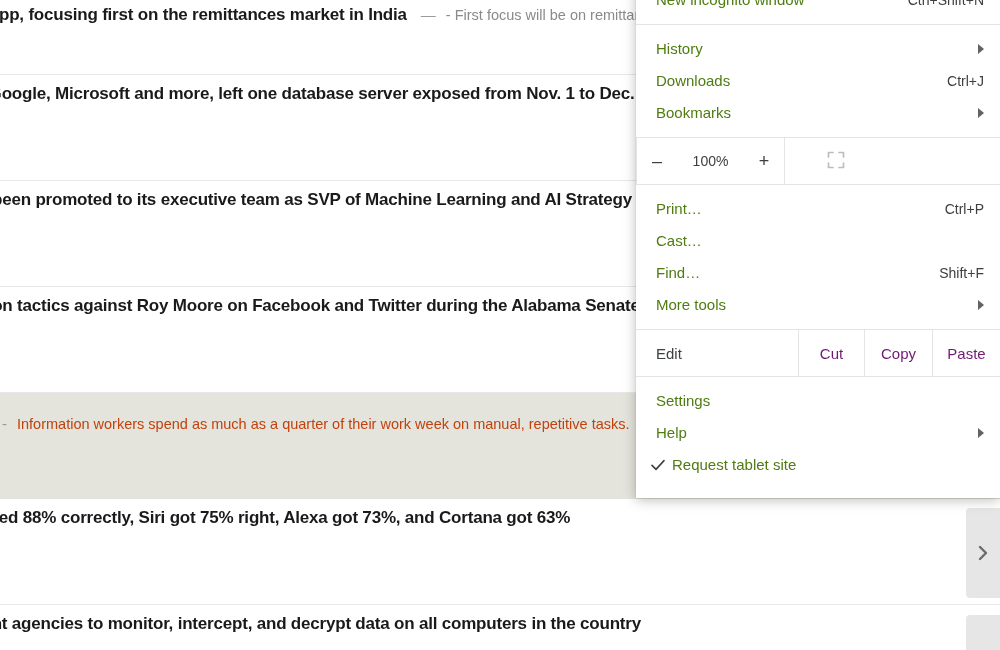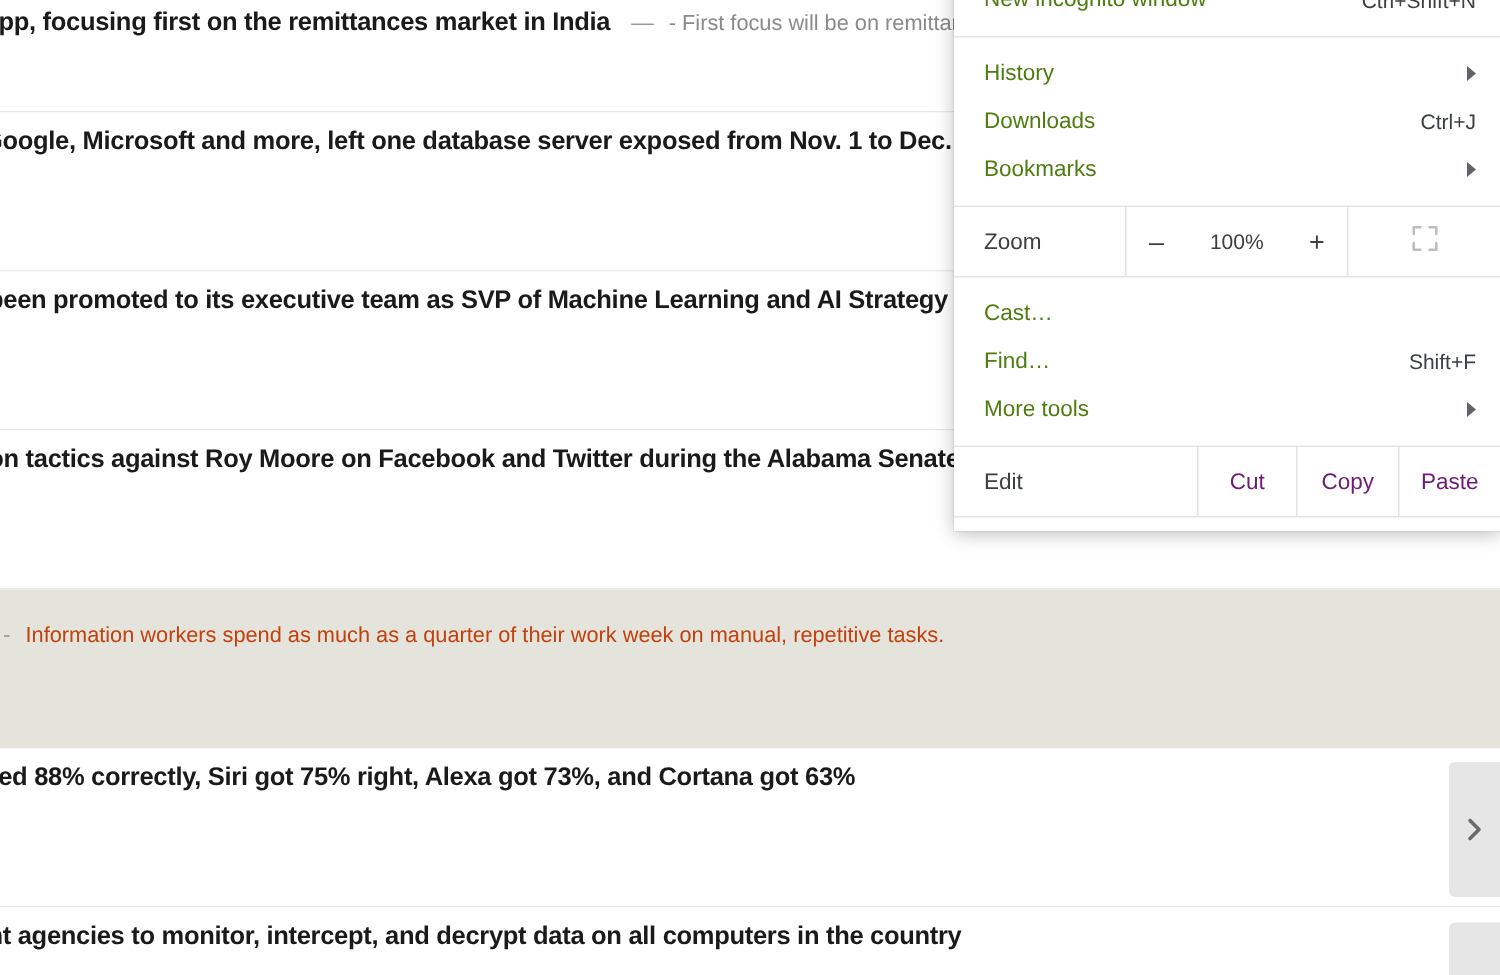--- a/index.html
+++ b/index.html
@@ -274,56 +274,76 @@
         <span class="menu-label">Downloads</span>
         <span class="menu-accel">Ctrl+J</span>
       </div>
       <div class="menu-item">
         <span class="menu-label">Bookmarks</span>
         <span class="submenu-arrow"></span>
       </div>
     </div>
 
     <div class="split-row">
-      <div class="split-title zoom-title">Zoom</div>
       <div class="zoom-ctl">
         <div class="zoom-btn">–</div>
         <div class="zoom-pct">100%</div>
         <div class="zoom-btn">+</div>
       </div>
       <div class="split-cell zoom-full">
         <span>
           <svg class="fullscreen-icon" viewBox="0 0 20 20" fill="none" aria-hidden="true">
             <path d="M2.5 7 V2.5 H7" stroke="#bdbdbd" stroke-width="1.7" stroke-linecap="round" stroke-linejoin="round"></path>
             <path d="M13 2.5 H17.5 V7" stroke="#bdbdbd" stroke-width="1.7" stroke-linecap="round" stroke-linejoin="round"></path>
             <path d="M17.5 13 V17.5 H13" stroke="#bdbdbd" stroke-width="1.7" stroke-linecap="round" stroke-linejoin="round"></path>
             <path d="M7 17.5 H2.5 V13" stroke="#bdbdbd" stroke-width="1.7" stroke-linecap="round" stroke-linejoin="round"></path>
           </svg>
         </span>
       </div>
     </div>
 
     <div class="menu-group">
       <div class="menu-item">
+        <span class="menu-label">Print…</span>
+        <span class="menu-accel">Ctrl+P</span>
+      </div>
+      <div class="menu-item">
         <span class="menu-label">Cast…</span>
         <span class="menu-accel"></span>
       </div>
       <div class="menu-item">
         <span class="menu-label">Find…</span>
         <span class="menu-accel">Shift+F</span>
       </div>
       <div class="menu-item">
         <span class="menu-label">More tools</span>
         <span class="submenu-arrow"></span>
       </div>
     </div>
 
     <div class="split-row">
       <div class="split-title edit-title">Edit</div>
       <div class="split-cell edit-cut">Cut</div>
       <div class="split-cell edit-copy">Copy</div>
       <div class="split-cell edit-paste">Paste</div>
     </div>
 
+    <div class="menu-group">
+      <div class="menu-item">
+        <span class="menu-label">Settings</span>
+      </div>
+      <div class="menu-item">
+        <span class="menu-label">Help</span>
+        <span class="submenu-arrow"></span>
+      </div>
+      <div class="menu-item checkable">
+        <span class="check-mark">
+          <svg viewBox="0 0 16 16" fill="none" aria-hidden="true">
+            <path d="M2 8.4 L6 12.4 L14 3.6" stroke="#3c4043" stroke-width="1.6" stroke-linecap="round" stroke-linejoin="round"></path>
+          </svg>
+        </span>
+        <span class="menu-label">Request tablet site</span>
+      </div>
+    </div>
 
   </div>
 
 </div>
 
 </body></html>

